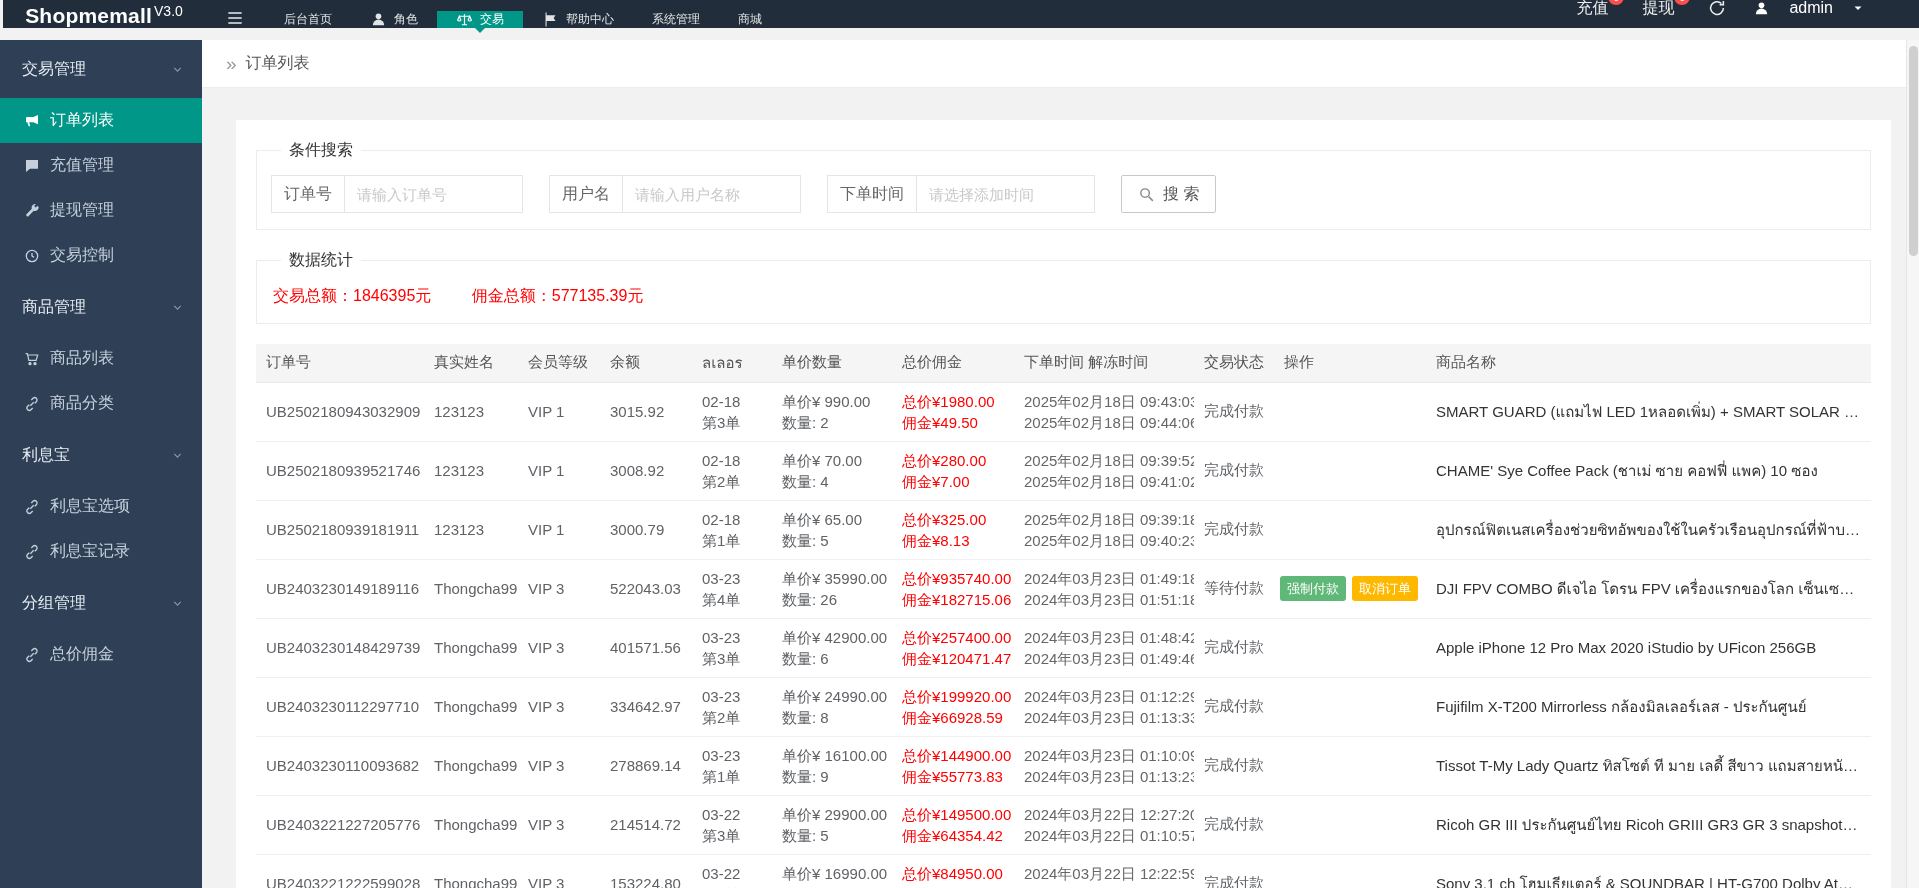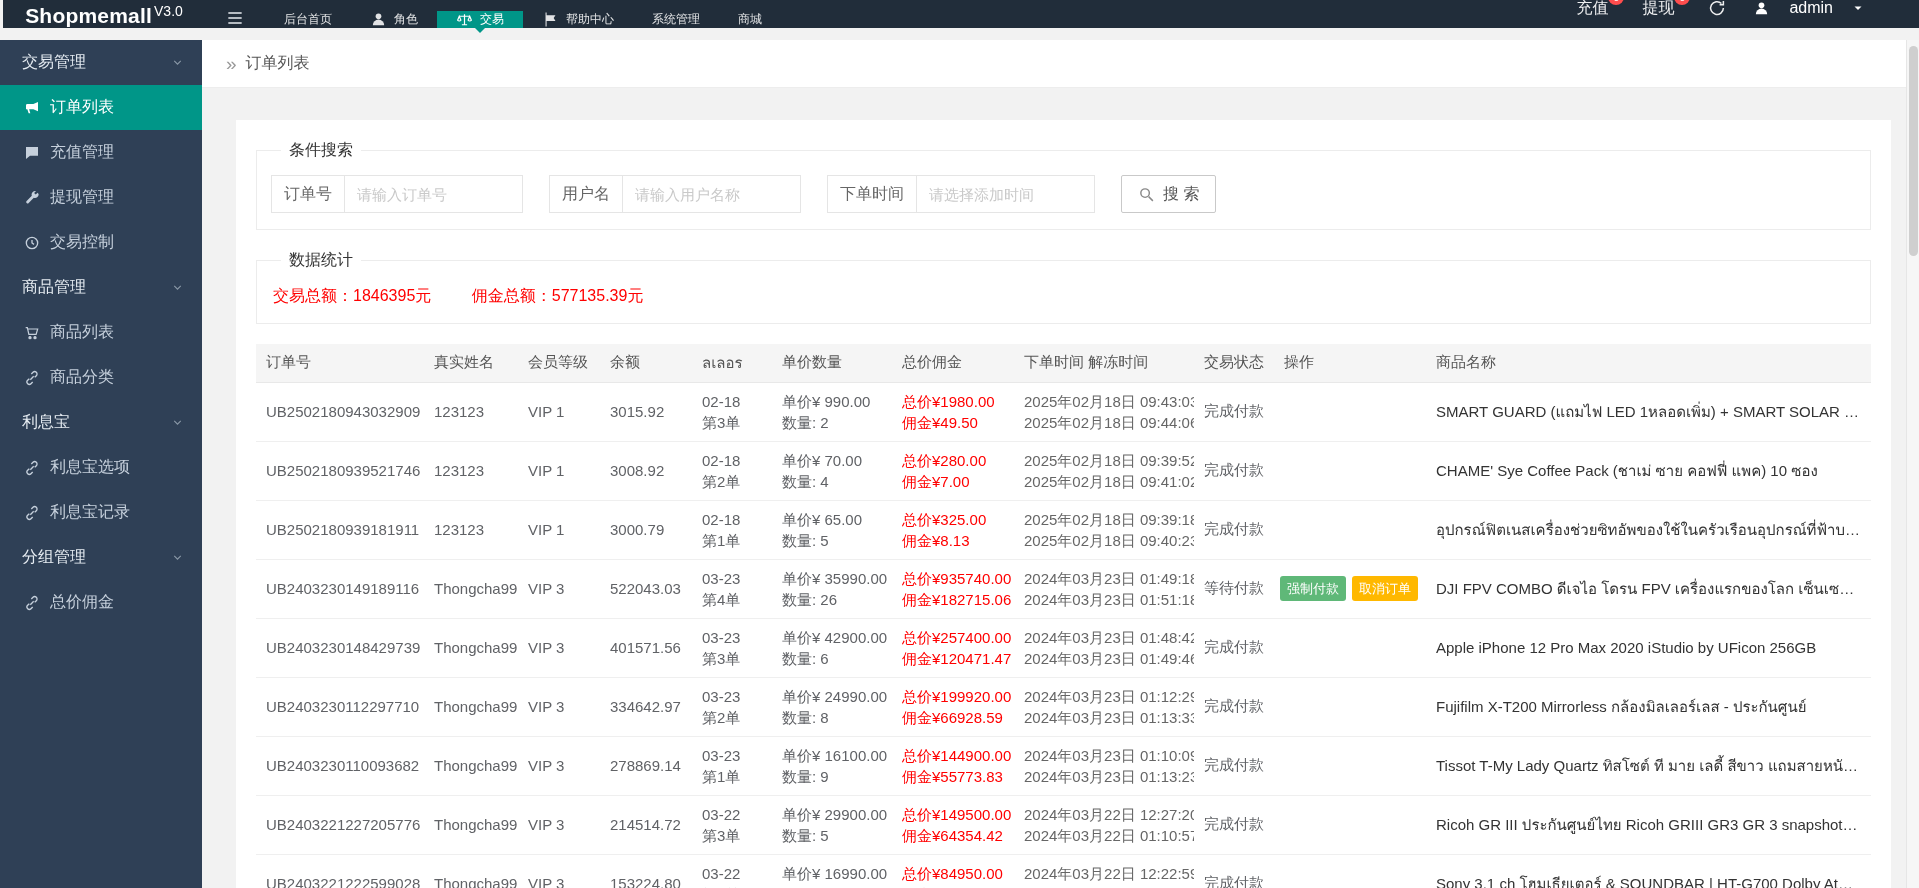--- a/index.html
+++ b/index.html
@@ -28,21 +28,21 @@
   .badge{position:absolute;top:1px;right:1px;min-width:16px;height:16px;line-height:16px;
     background:var(--badge,#ff4d4d);color:#fff;font-size:11px;border-radius:8px;text-align:center;padding:0 4px}
   .icon-btn{padding:0 17px;height:40px;display:flex;align-items:center;color:rgba(255,255,255,.92);cursor:pointer}
   .icon-btn svg{width:18px;height:18px}
   .user-menu{display:flex;align-items:center;gap:19px;padding:0 10px;font-size:16px;cursor:pointer}
   .user-menu .icon svg{width:17px;height:17px}
   .user-menu .caret svg{width:12px;height:12px}
 
   
   .sidebar{position:fixed;top:40px;left:0;bottom:0;width:202px;background:var(--sidebar,#2f4056);z-index:20}
-  .sb-group{height:45px;display:flex;align-items:center;justify-content:space-between;
+  .sb-group{height:58px;display:flex;align-items:center;justify-content:space-between;
     padding:0 18px 0 22px;color:#e6ecf2;font-size:16px;cursor:pointer}
   .sb-chevron{color:#8b99a8}.sb-chevron svg{width:13px;height:13px}
   .sb-item{height:45px;display:flex;align-items:center;gap:10px;padding:0 18px 0 24px;
     color:#c6d0dc;font-size:16px;cursor:pointer}
   .sb-item .sb-icon svg{width:16px;height:16px}
   .sb-item.active{background:var(--accent,#009688);color:#fff}
 
   
   .main{position:absolute;top:40px;left:202px;right:0;bottom:0;overflow:hidden}
   .breadcrumb-bar{height:48px;background:#fff;border-bottom:1px solid #ededed;

